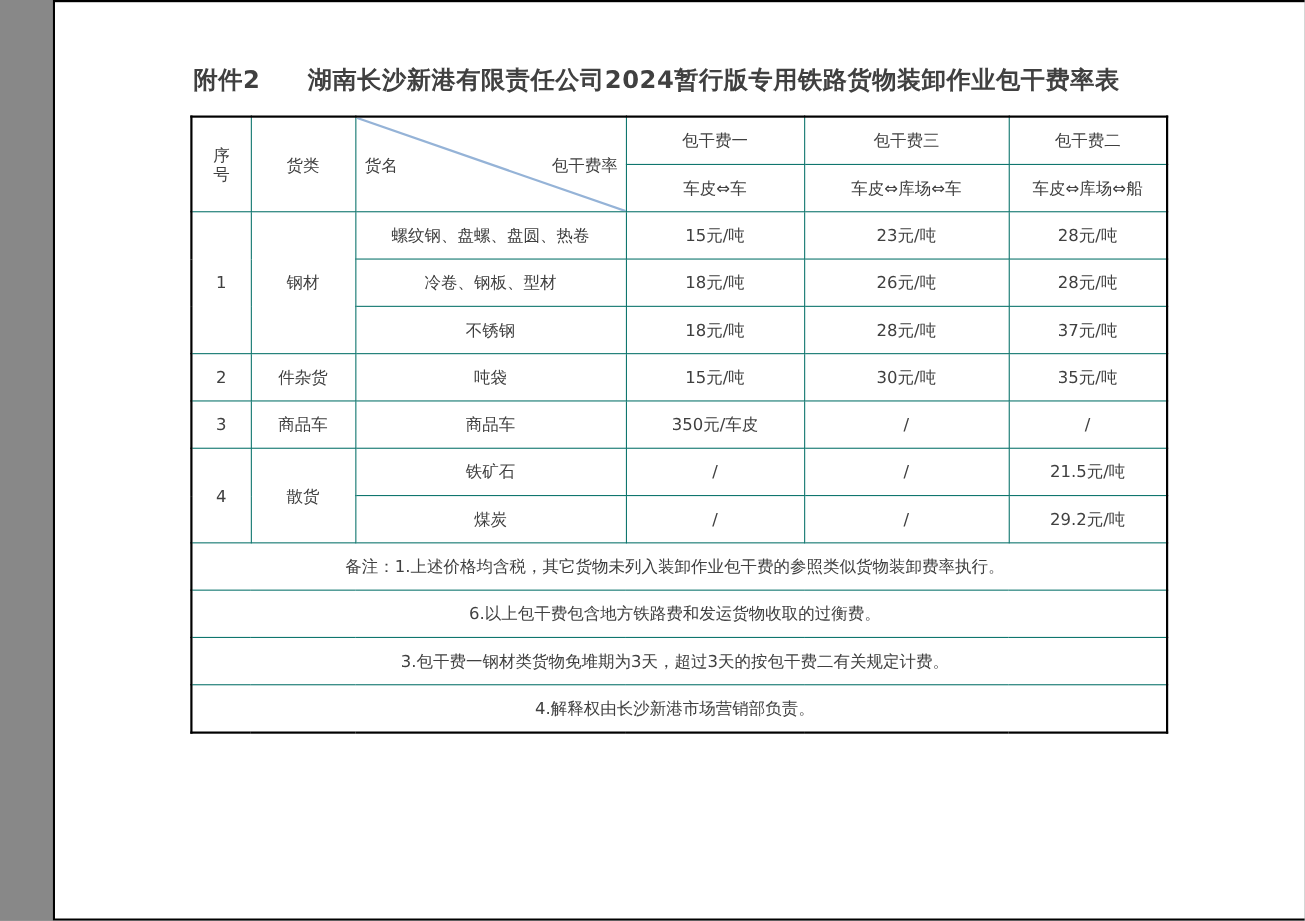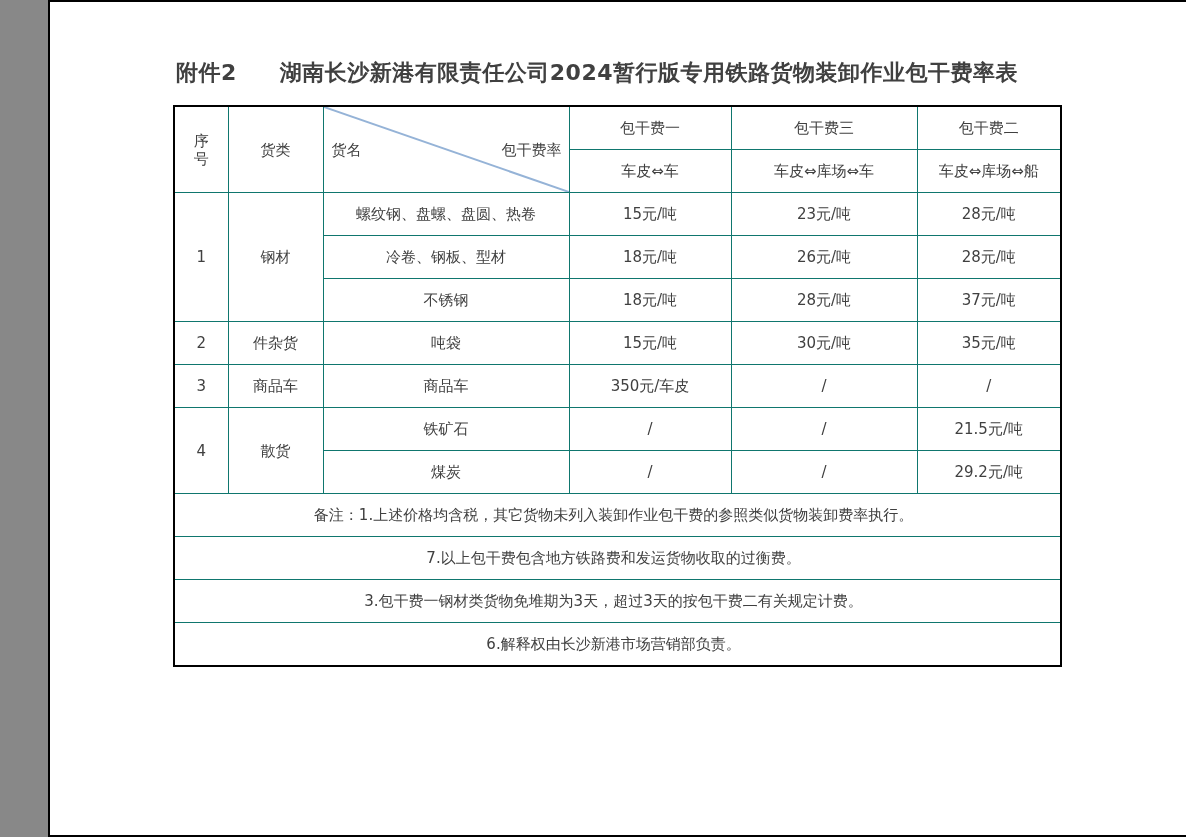--- a/index.html
+++ b/index.html
@@ -160,24 +160,24 @@
       <tr class="data-row">
         <td>煤炭</td>
         <td>/</td>
         <td>/</td>
         <td>29.2元/吨</td>
       </tr>
       <tr class="note-row">
         <td colspan="6" class="note-cell">备注：1.上述价格均含税，其它货物未列入装卸作业包干费的参照类似货物装卸费率执行。</td>
       </tr>
       <tr class="note-row">
-        <td colspan="6" class="note-cell">7.以上包干费包含地方铁路费和发运货物收取的过衡费。</td>
+        <td colspan="6" class="note-cell">6.以上包干费包含地方铁路费和发运货物收取的过衡费。</td>
       </tr>
       <tr class="note-row">
         <td colspan="6" class="note-cell">3.包干费一钢材类货物免堆期为3天，超过3天的按包干费二有关规定计费。</td>
       </tr>
       <tr class="note-row">
-        <td colspan="6" class="note-cell">6.解释权由长沙新港市场营销部负责。</td>
+        <td colspan="6" class="note-cell">4.解释权由长沙新港市场营销部负责。</td>
       </tr>
     </tbody>
   </table>
 
 </div>
 
 </body></html>

